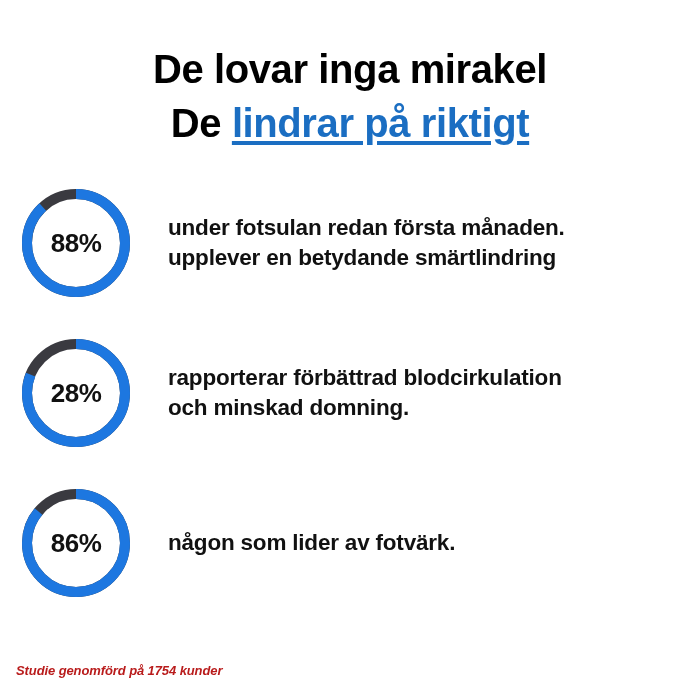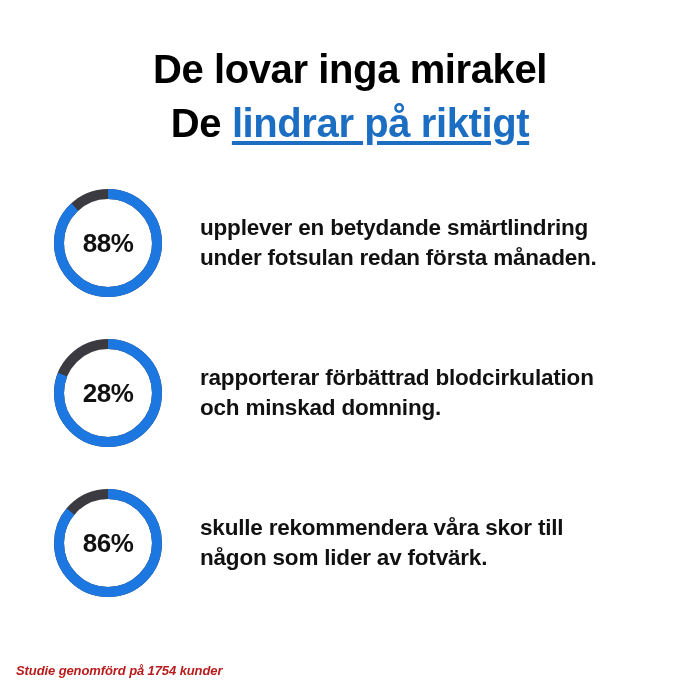--- a/index.html
+++ b/index.html
@@ -51,21 +51,21 @@
   .stats {
     position: absolute;
     top: 168px;
     left: 0;
     width: 700px;
   }
   .stat-row {
     display: flex;
     align-items: center;
     height: 150px;
-    padding-left: 52px;
+    padding-left: 20px;
     box-sizing: border-box;
   }
   .donut-wrap {
     width: 112px;
     height: 112px;
     flex: 0 0 112px;
     position: relative;
   }
   .donut-wrap svg {
     display: block;
@@ -126,22 +126,22 @@
 
     <div class="stat-row">
       <div class="donut-wrap">
         <svg viewBox="0 0 112 112">
           <circle cx="56" cy="56" r="49" fill="none" stroke="#3a3a40" stroke-width="10"></circle>
           <circle class="donut-value" cx="56" cy="56" r="49" fill="none" stroke="#1d77e0" stroke-width="10" stroke-linecap="butt" transform="rotate(-90 56 56)" stroke-dasharray="270.93095044558373 36.94512960621597"></circle>
         </svg>
         <div class="donut-label">88%</div>
       </div>
       <div class="stat-text">
+        <span class="tl">under fotsulan redan första månaden.</span>
         <span class="tl">upplever en betydande smärtlindring</span>
-        <span class="tl">under fotsulan redan första månaden.</span>
       </div>
     </div>
 
     <div class="stat-row">
       <div class="donut-wrap">
         <svg viewBox="0 0 112 112">
           <circle cx="56" cy="56" r="49" fill="none" stroke="#3a3a40" stroke-width="10"></circle>
           <circle class="donut-value" cx="56" cy="56" r="49" fill="none" stroke="#1d77e0" stroke-width="10" stroke-linecap="butt" transform="rotate(-90 56 56)" stroke-dasharray="249.37962484195776 58.49645520984194"></circle>
         </svg>
         <div class="donut-label">28%</div>
@@ -154,21 +154,20 @@
 
     <div class="stat-row">
       <div class="donut-wrap">
         <svg viewBox="0 0 112 112">
           <circle cx="56" cy="56" r="49" fill="none" stroke="#3a3a40" stroke-width="10"></circle>
           <circle class="donut-value" cx="56" cy="56" r="49" fill="none" stroke="#1d77e0" stroke-width="10" stroke-linecap="butt" transform="rotate(-90 56 56)" stroke-dasharray="264.77342884454777 43.10265120725194"></circle>
         </svg>
         <div class="donut-label">86%</div>
       </div>
       <div class="stat-text">
-        <span class="tl">skulle rekommendera våra skor till</span>
         <span class="tl">någon som lider av fotvärk.</span>
       </div>
     </div>
 
   </div>
 
   <div class="footnote">Studie genomförd på 1754 kunder</div>
 
 </div>
 

